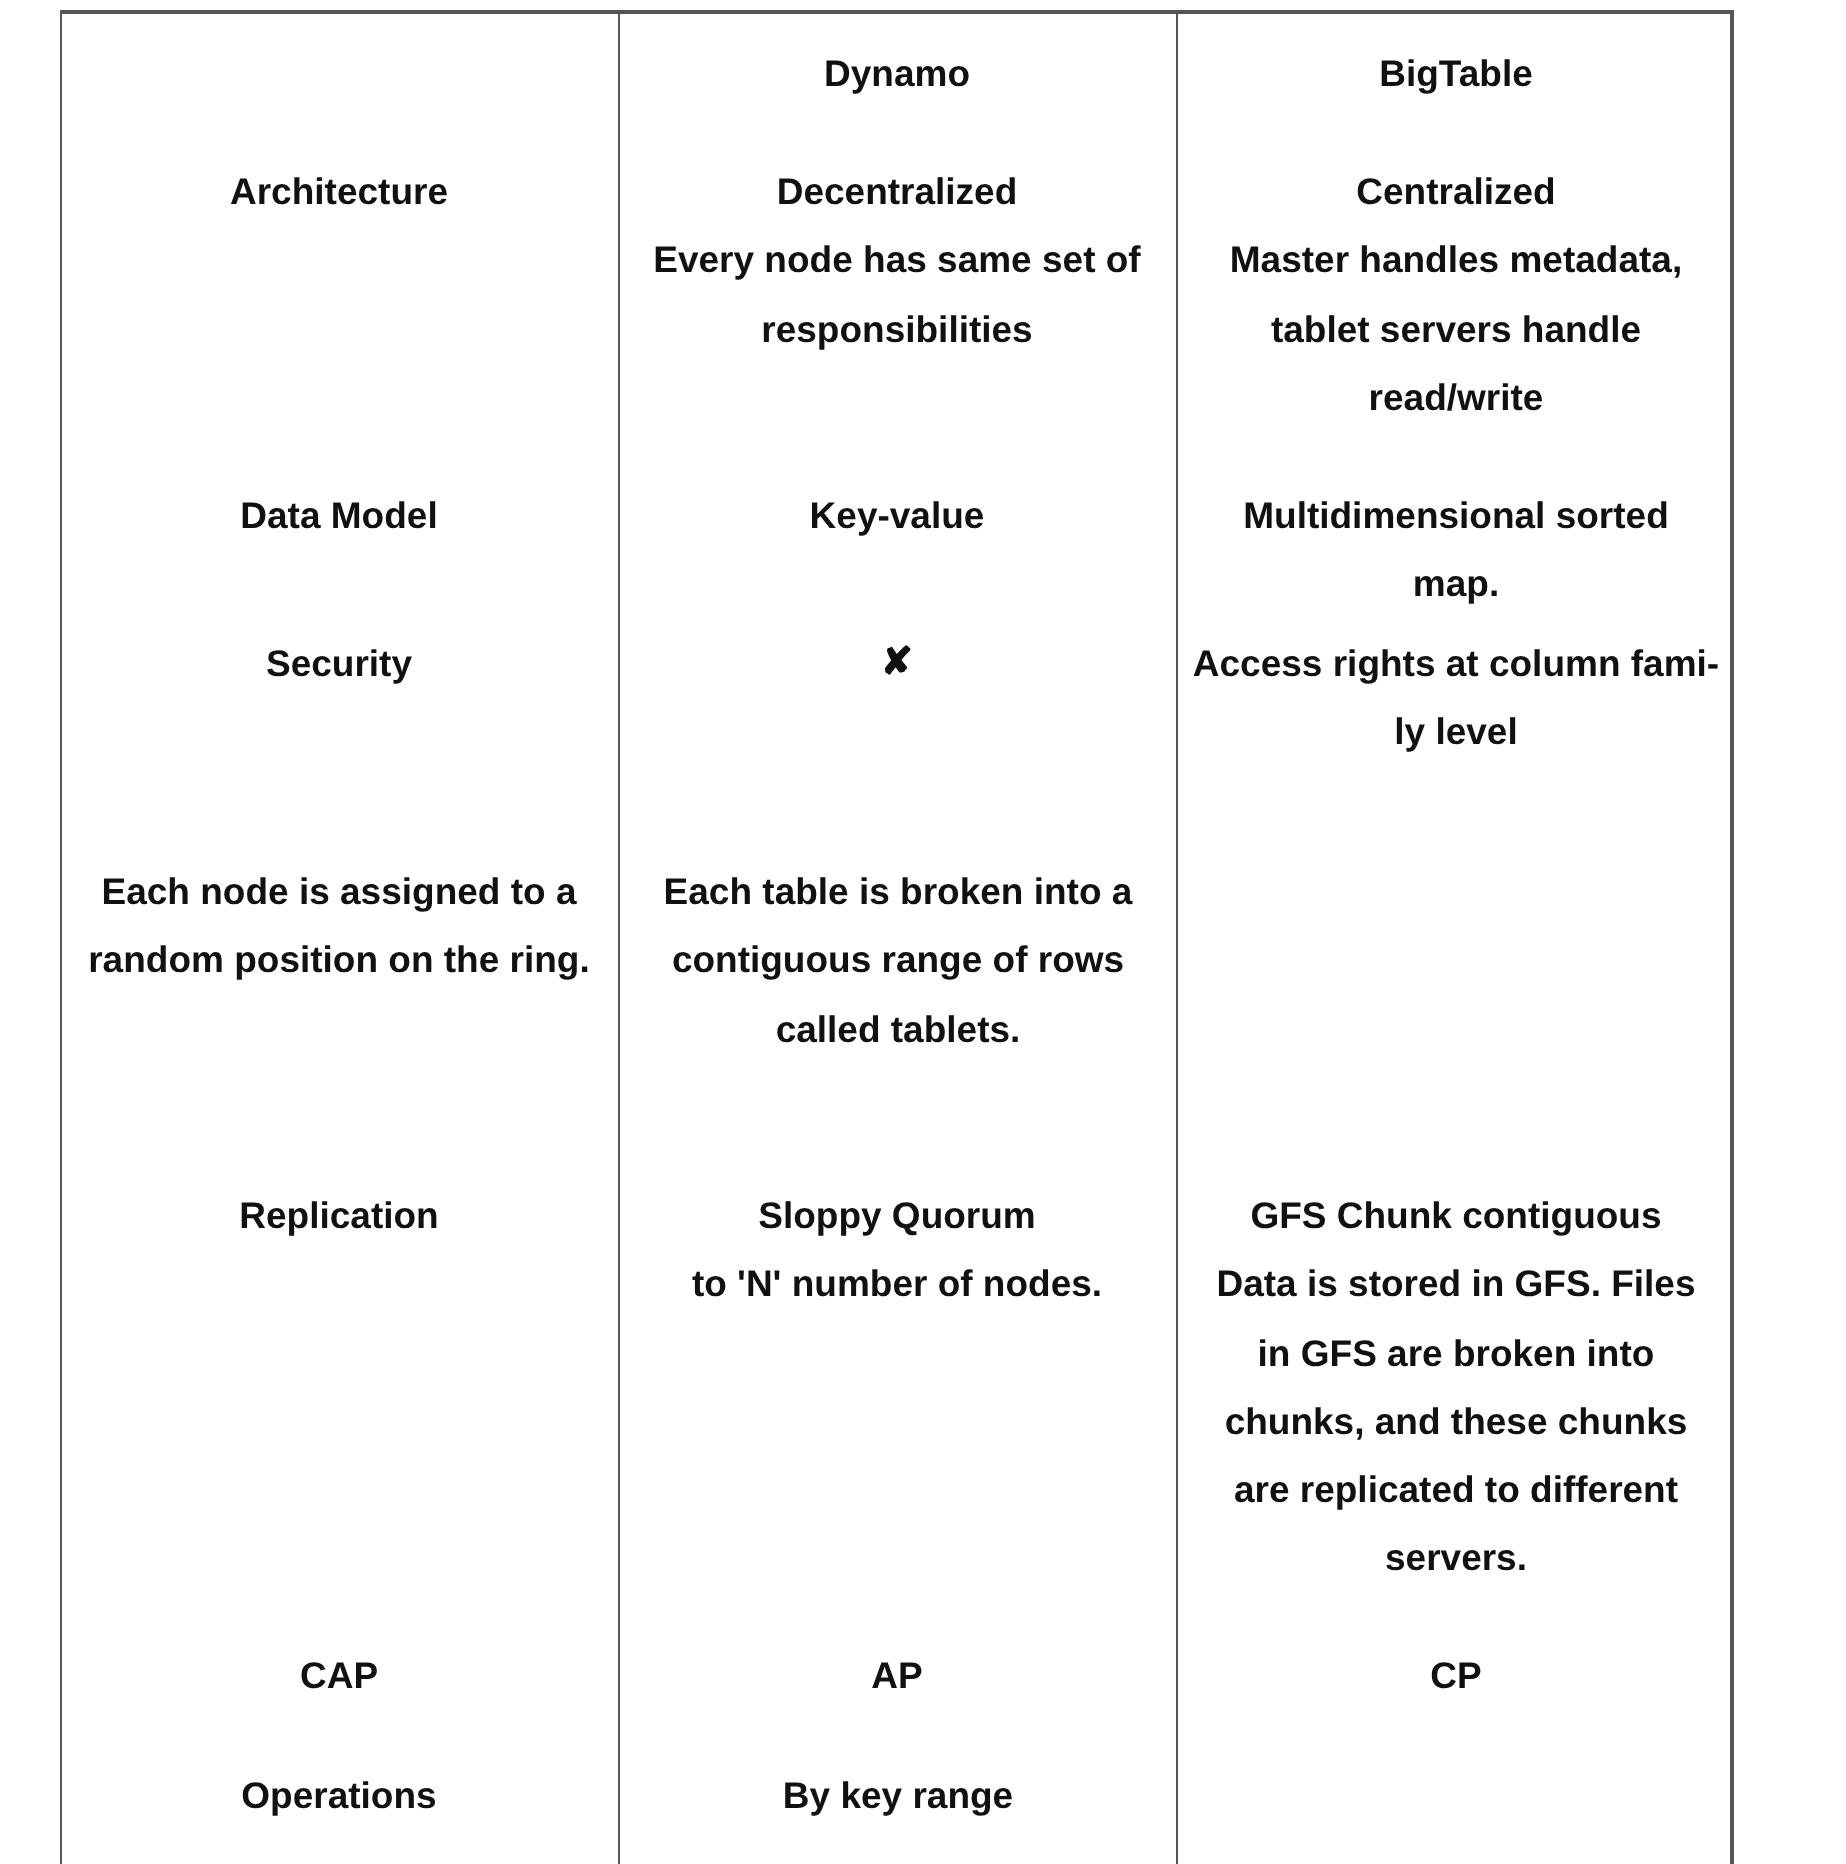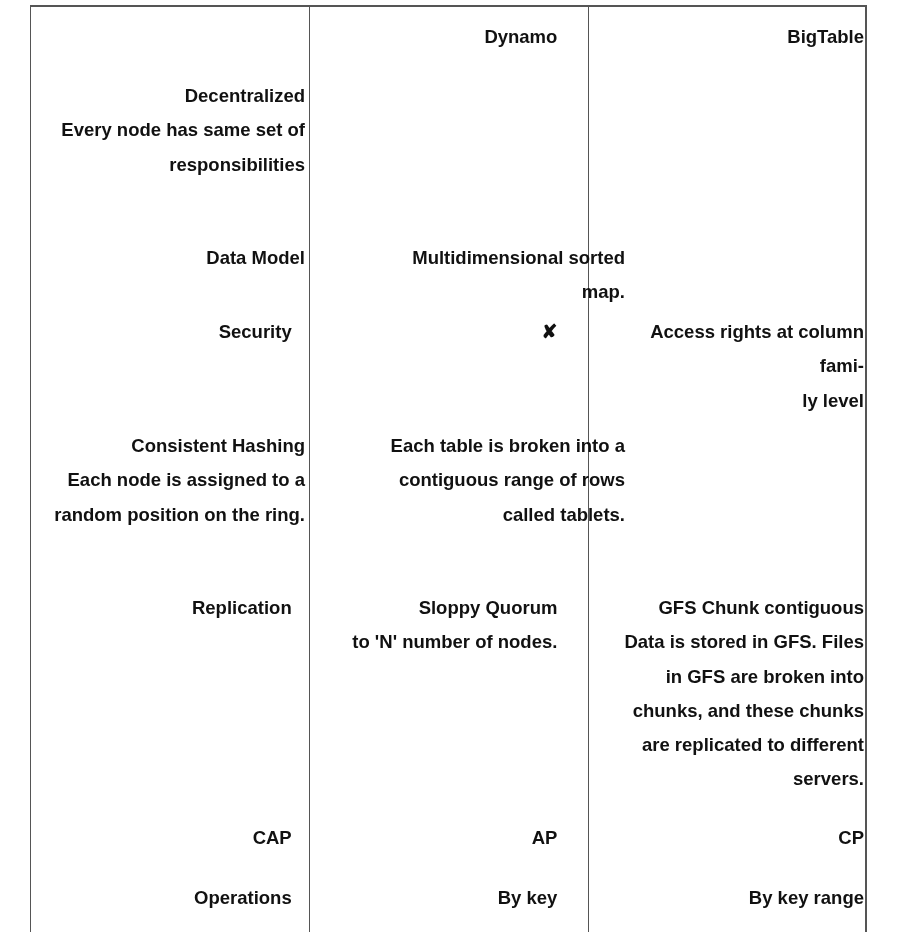--- a/index.html
+++ b/index.html
@@ -34,28 +34,28 @@
       background: #555555;
     }
     .row {
       position: absolute;
       left: 30px;
       width: 838px;
       display: flex;
     }
     .cell {
       box-sizing: border-box;
-      text-align: right;
+      text-align: center;
       font-size: 18.5px;
       line-height: 34.3px;
       padding: 0 4px;
     }
     .c0 { width: 279px; }
     .c1 { width: 279px; }
-    .c2 { width: 280px; margin-left: 40px; }
+    .c2 { width: 280px; }
     .b { font-weight: bold; display: block; }
     .t { display: block; font-weight: bold; }
     .x-mark { font-weight: bold; font-size: 19px; }
   </style>
 </head>
 <body>
 
 <div class="table"></div>
 <div class="vline" style="left:309px"></div>
 <div class="vline" style="left:588px"></div>
@@ -64,30 +64,42 @@
   <div class="cell c0"></div>
   <div class="cell c1">
     <span class="b">Dynamo</span>
   </div>
   <div class="cell c2">
     <span class="b">BigTable</span>
   </div>
 </div>
 
 <div class="row" style="top:79px">
+  <div class="cell c0">
+    <span class="b">Architecture</span>
+  </div>
   <div class="cell c1">
     <span class="b">Decentralized</span>
     <span class="t">Every node has same set of</span>
     <span class="t">responsibilities</span>
+  </div>
+  <div class="cell c2">
+    <span class="b">Centralized</span>
+    <span class="t">Master handles metadata,</span>
+    <span class="t">tablet servers handle</span>
+    <span class="t">read/write</span>
   </div>
 </div>
 
 <div class="row" style="top:241px">
   <div class="cell c0">
     <span class="b">Data Model</span>
+  </div>
+  <div class="cell c1">
+    <span class="b">Key-value</span>
   </div>
   <div class="cell c2">
     <span class="b">Multidimensional sorted</span>
     <span class="b">map.</span>
   </div>
 </div>
 
 <div class="row" style="top:315px">
   <div class="cell c0">
     <span class="b">Security</span>
@@ -96,21 +108,20 @@
     <span class="t x-mark">✘</span>
   </div>
   <div class="cell c2">
     <span class="t">Access rights at column fami-</span>
     <span class="t">ly level</span>
   </div>
 </div>
 
 <div class="row" style="top:429px">
   <div class="cell c1">
-    <span class="b">Consistent Hashing</span>
     <span class="t">Each node is assigned to a</span>
     <span class="t">random position on the ring.</span>
   </div>
   <div class="cell c2">
     <span class="t">Each table is broken into a</span>
     <span class="t">contiguous range of rows</span>
     <span class="t">called tablets.</span>
   </div>
 </div>
 
@@ -141,19 +152,16 @@
   </div>
   <div class="cell c2">
     <span class="b">CP</span>
   </div>
 </div>
 
 <div class="row" style="top:881px">
   <div class="cell c0">
     <span class="b">Operations</span>
   </div>
-  <div class="cell c1">
-    <span class="b">By key</span>
-  </div>
   <div class="cell c2">
     <span class="b">By key range</span>
   </div>
 </div>
 
 </body></html>

